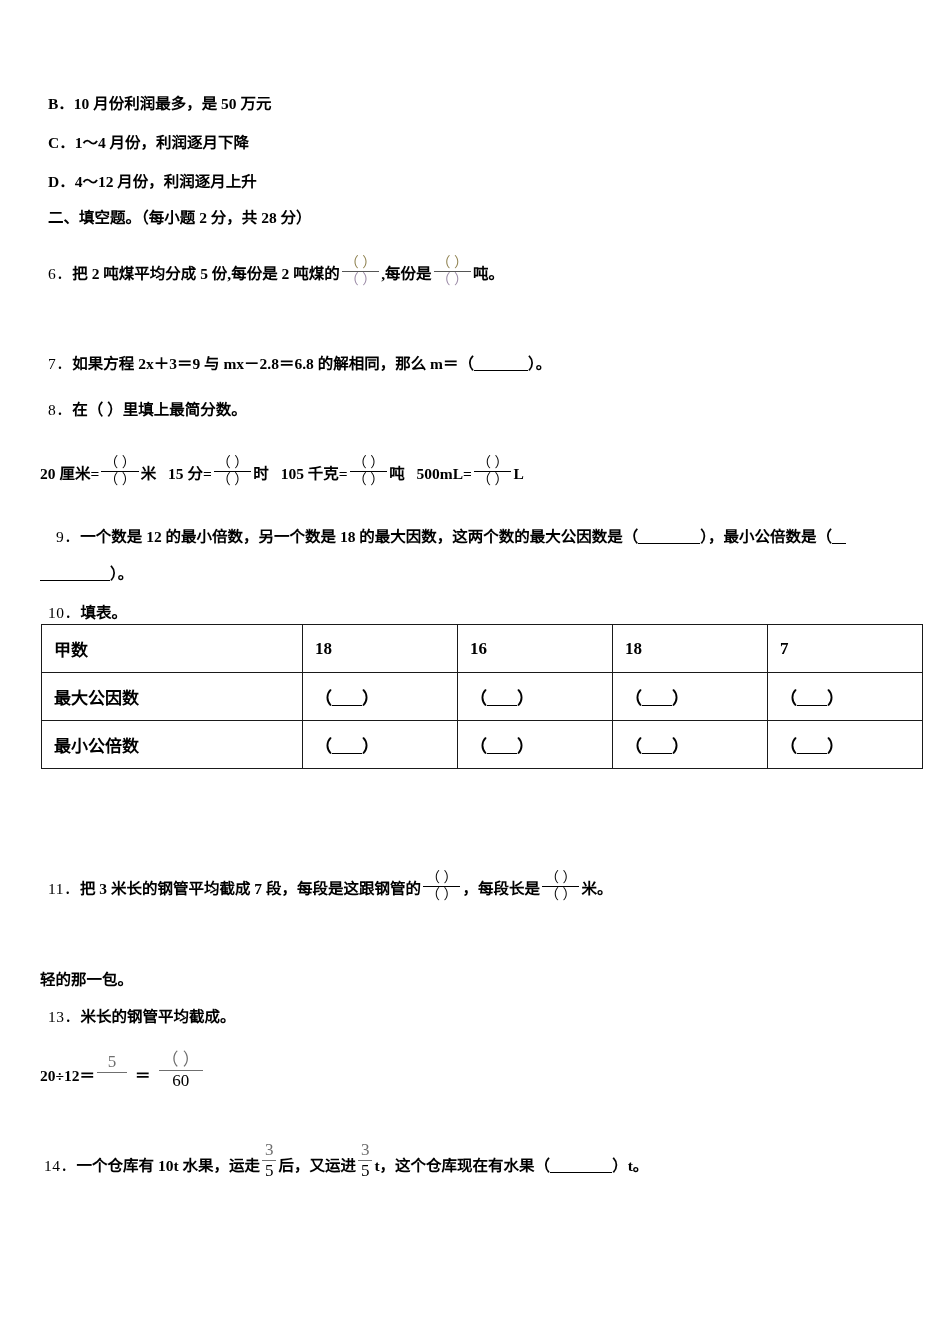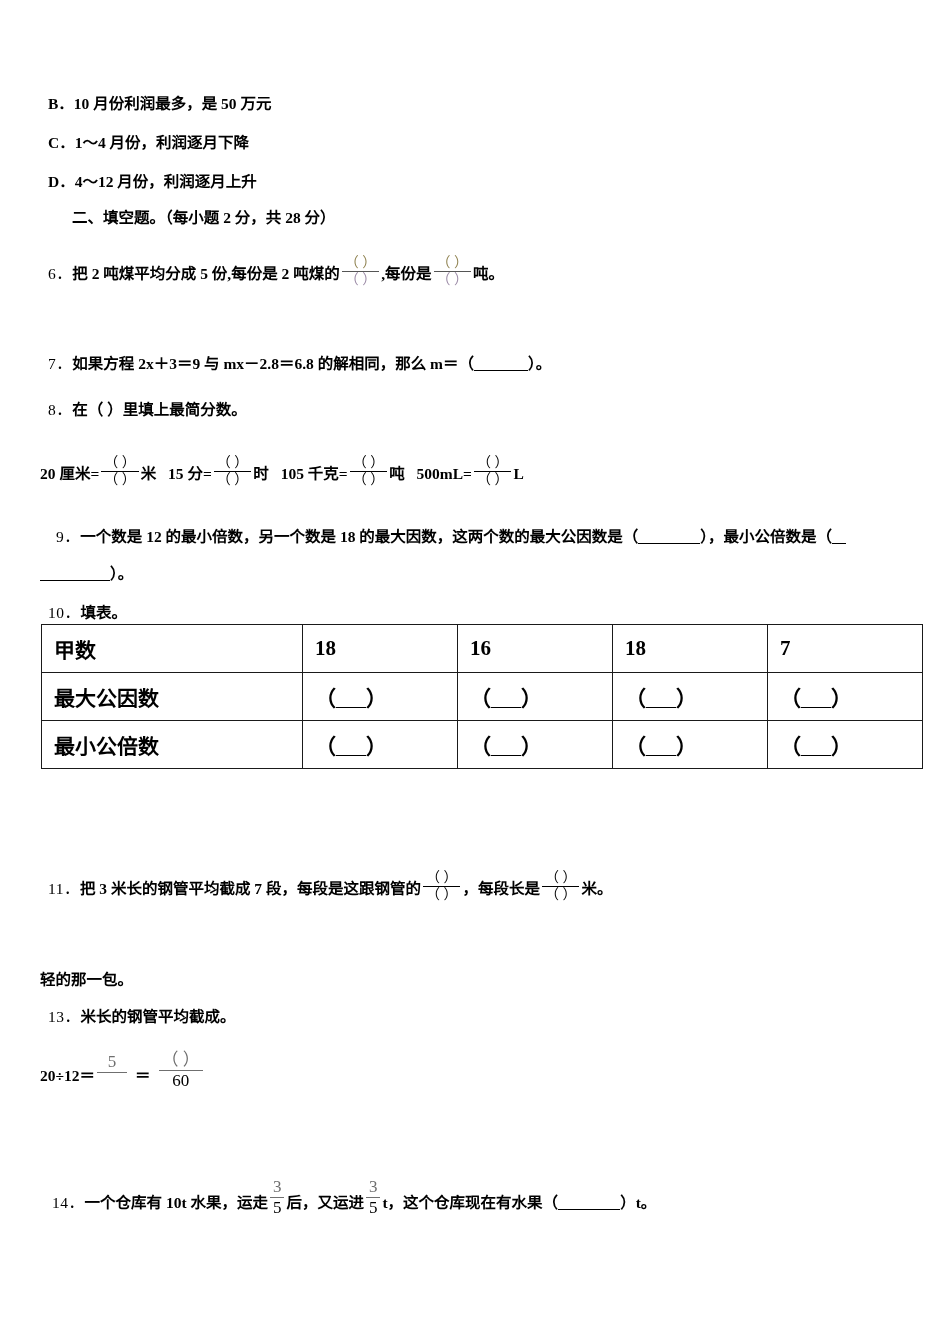--- a/index.html
+++ b/index.html
@@ -101,21 +101,21 @@
     border-bottom: 1.2px solid #000;
     width: 30px;
     vertical-align: -2px;
   }
 
   
   .tbl {
     position: absolute;
     border-collapse: collapse;
     table-layout: fixed;
-    font-size: 21px;
+    font-size: 17px;
     font-weight: bold;
   }
   .tbl td {
     border: 1.3px solid #1a1a1a;
     height: 47px;
     padding: 0 0 0 12px;
     vertical-align: middle;
   }
   .tbl td.lbl { width: 248px; }
   .tbl td.val { width: 142px; }
@@ -139,21 +139,21 @@
   </div>
 
   <div class="line" style="left:48px; top:135px;">
     <span class="opt-letter">C．</span><span>1～4 月份，利润逐月下降</span>
   </div>
 
   <div class="line" style="left:48px; top:174px;">
     <span class="opt-letter">D．</span><span>4～12 月份，利润逐月上升</span>
   </div>
 
-  <div class="line" style="left:48px; top:210px;margin-left:24px;">二、填空题。（每小题 2 分，共 28 分）</div>
+  <div class="line" style="left:48px; top:210px;">二、填空题。（每小题 2 分，共 28 分）</div>
 
   <div class="qline" style="left:48px; top:255px;">
     <span class="qnum">6．</span><span>把 2 吨煤平均分成 5 份,每份是 2 吨煤的</span><span class="frac faded raised"><span class="num">（  ）</span><span class="den">（  ）</span></span><span>,每份是</span><span class="frac faded raised"><span class="num">（  ）</span><span class="den">（  ）</span></span><span>吨。</span>
   </div>
 
   <div class="qline" style="left:48px; top:352px;">
     <span class="qnum">7．</span><span>如果方程 2x＋3＝9 与 mx－2.8＝6.8 的解相同，那么 m＝（</span><span class="blank-u w2"></span><span>）。</span>
   </div>
 
   <div class="qline" style="left:48px; top:398px;">
@@ -211,17 +211,17 @@
   <div class="qline" style="left:40px; top:968px;">轻的那一包。</div>
 
   <div class="qline" style="left:48px; top:1005px;">
     <span class="qnum">13．</span><span>米长的钢管平均截成。</span>
   </div>
 
   <div class="expr" style="left:40px; top:1050px;">
     <span>20÷12＝</span><span class="frac grey raised"><span class="num">5</span><span class="den" style="min-width:24px;display:inline-block"></span></span><span class="eq">＝</span><span class="frac grey raised"><span class="num">（  ）</span><span class="den">60</span></span>
   </div>
 
-  <div class="qline" style="left:52px; top:1140px;margin-top:37px;">
+  <div class="qline" style="left:44px; top:1140px;">
     <span class="qnum">14．</span><span>一个仓库有 10t 水果，运走</span><span class="frac grey raised"><span class="num">3</span><span class="den">5</span></span><span>后，又运进</span><span class="frac grey raised"><span class="num">3</span><span class="den">5</span></span><span>t，这个仓库现在有水果（</span><span class="blank-u w3"></span><span>）t。</span>
   </div>
 
 </div>
 
 </body></html>

